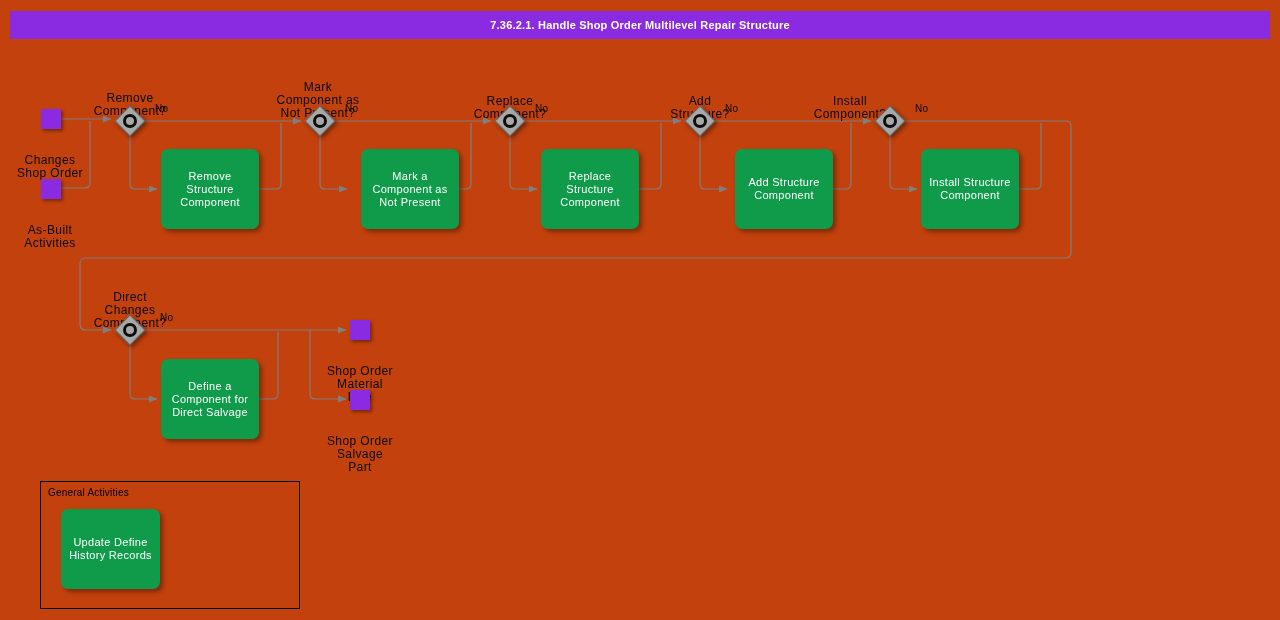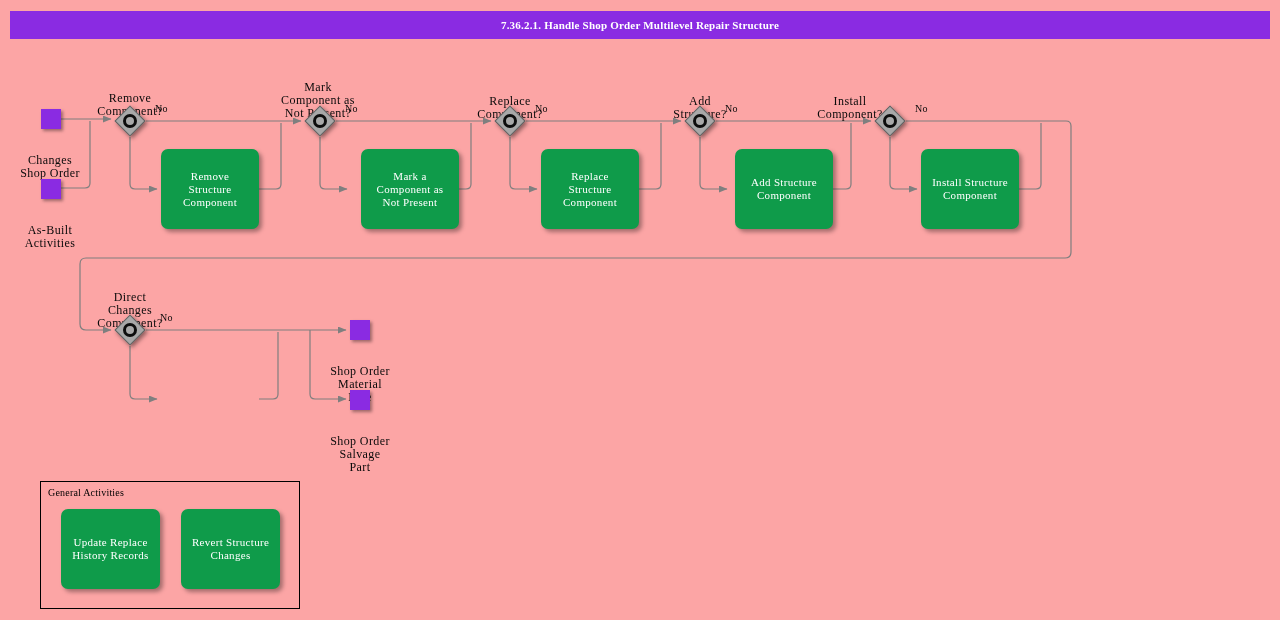--- a/index.html
+++ b/index.html
@@ -1,20 +1,20 @@
 <!DOCTYPE html>
 <html><head>
 <meta charset="utf-8">
 <style>
   * { margin:0; padding:0; box-sizing:border-box; }
   html,body { background:#ffffff; }
   .canvas {
     position:relative; width:1280px; height:620px;
-    background:#fca5a5; overflow:hidden;
-    font-family:Liberation Serif, serif;
+    background:#c2410c; overflow:hidden;
+    font-family:Liberation Sans, sans-serif;
     color:#111;
   }
   .titlebar {
     position:absolute; left:10px; top:11px; width:1260px; height:28px;
     background:#8a2be2; color:#ffffff;
     font-size:11px; font-weight:bold; letter-spacing:0.2px;
     text-align:center; line-height:28px;
   }
   svg.connectors { position:absolute; left:0; top:0; width:1280px; height:620px; }
   .event-sq {
@@ -182,22 +182,23 @@
 Component as
 Not Present</div>
   <div class="act" style="left:541px;top:149px">Replace
 Structure
 Component</div>
   <div class="act" style="left:735px;top:149px">Add Structure
 Component</div>
   <div class="act" style="left:921px;top:149px">Install Structure
 Component</div>
 
+  <div class="act" style="left:161px;top:359px">Define a
+Component for
+Direct Salvage</div>
 
   <div class="gabox">
     <div class="galbl">General Activities</div>
   </div>
-  <div class="act ga-act" style="left:61px;top:509px">Update Replace
+  <div class="act ga-act" style="left:61px;top:509px">Update Define
 History Records</div>
-  <div class="act ga-act" style="left:181px;top:509px">Revert Structure
-Changes</div>
 
 </div>
 
 </body></html>

